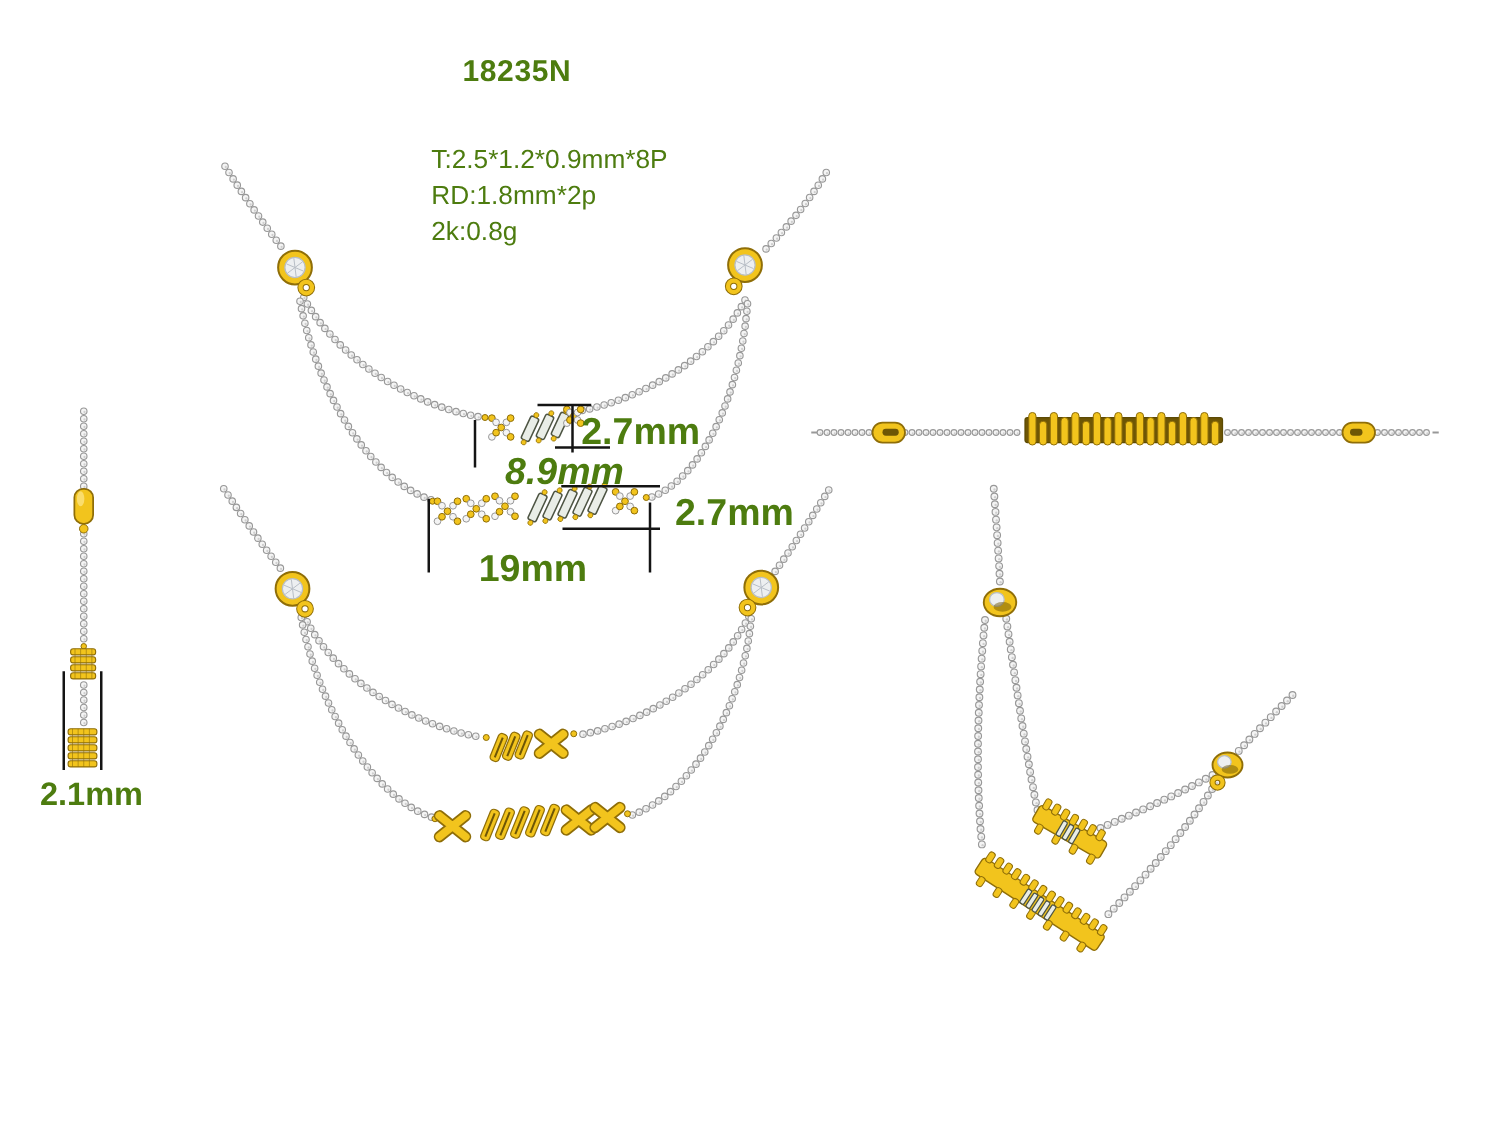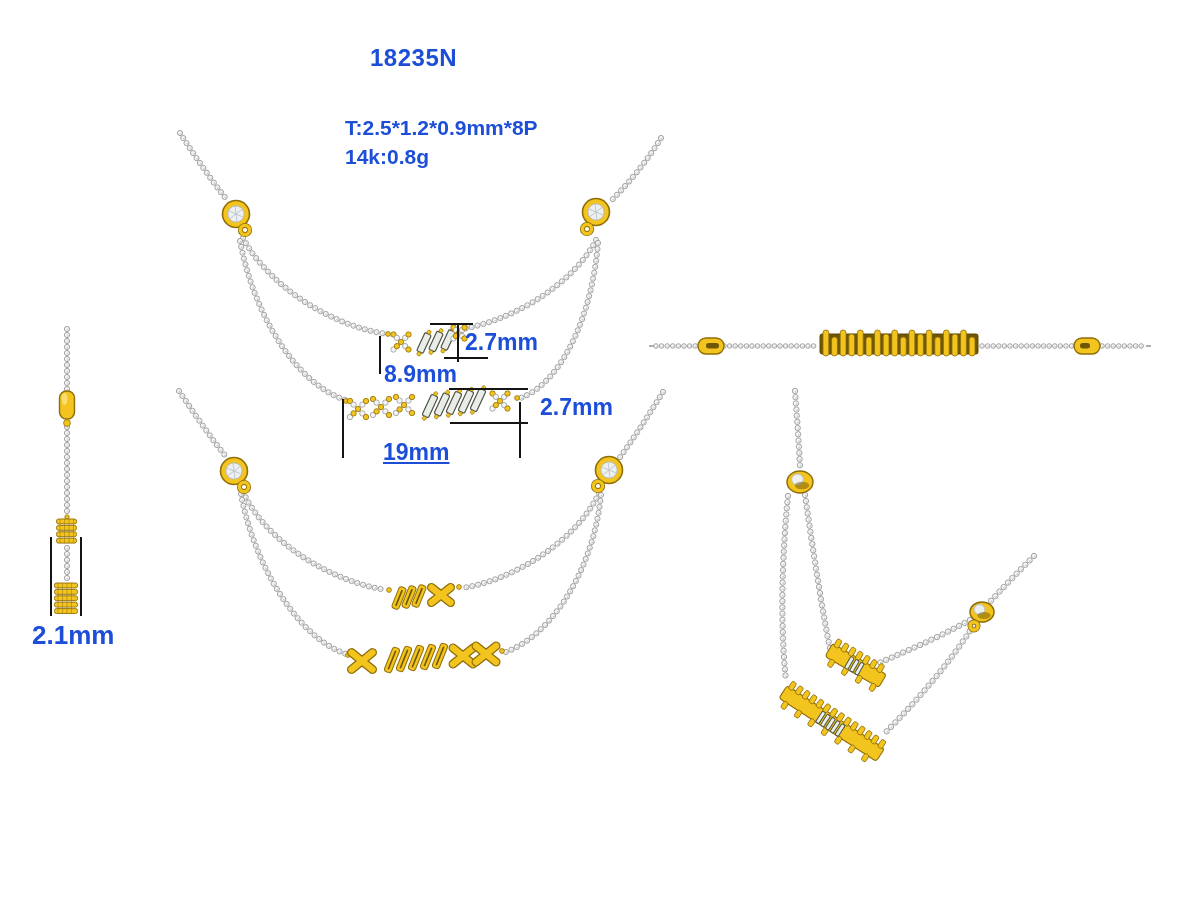--- a/index.html
+++ b/index.html
@@ -1,27 +1,27 @@
 <!DOCTYPE html>
 <html><head>
 <meta charset="utf-8">
 <style>
   html,body{margin:0;padding:0;background:#fff;}
   .sheet{position:relative;width:1200px;height:900px;background:#fff;overflow:hidden;
-         font-family:"Liberation Sans",sans-serif;color:#1d4ed8;}
+         font-family:"Liberation Sans",sans-serif;color:#4d7c0f;}
   svg{position:absolute;left:0;top:0;}
   .txt{position:absolute;font-weight:700;white-space:nowrap;}
   .title{left:370px;top:44px;font-size:24px;letter-spacing:0.5px;}
-  .specs{position:absolute;left:345px;top:113px;font-size:21px;font-weight:700;line-height:29px;}
+  .specs{position:absolute;left:345px;top:113px;font-size:21px;font-weight:400;line-height:29px;}
   .spec.indent{padding-left:38px;}
-  .dim{font-size:23px;}
+  .dim{font-size:30px;}
   .dim-su-h{left:465px;top:329px;}
-  .dim-su-w{left:384px;top:361px;}
+  .dim-su-w{left:404px;top:361px;font-style:italic;}
   .dim-sl-h{left:540px;top:394px;}
-  .dim-sl-w{left:383px;top:439px;text-decoration:underline;}
+  .dim-sl-w{left:383px;top:439px;}
   .dim-side{left:32px;top:620px;font-size:26px;}
 </style>
 </head>
 <body>
 
 <div class="sheet">
 
   <svg id="drawing" width="1200" height="900" viewBox="0 0 1200 900">
     <g id="front-view">
         <g>
@@ -1455,21 +1455,22 @@
             <rect x="8.7" y="-5" width="3.8" height="13" rx="1.2" fill="#E9EDE7" stroke="#4D5443" stroke-width="1"></rect>
           </g>
         </g>
       </g>
   </svg>
 
   <div class="txt title">18235N</div>
 
   <div class="specs">
     <div class="spec">T:2.5*1.2*0.9mm*8P</div>
-    <div class="spec">14k:0.8g</div>
+    <div class="spec">RD:1.8mm*2p</div>
+    <div class="spec">2k:0.8g</div>
   </div>
 
   <div class="txt dim dim-su-h">2.7mm</div>
   <div class="txt dim dim-su-w">8.9mm</div>
   <div class="txt dim dim-sl-h">2.7mm</div>
   <div class="txt dim dim-sl-w">19mm</div>
   <div class="txt dim dim-side">2.1mm</div>
 </div>
 
 </body></html>

